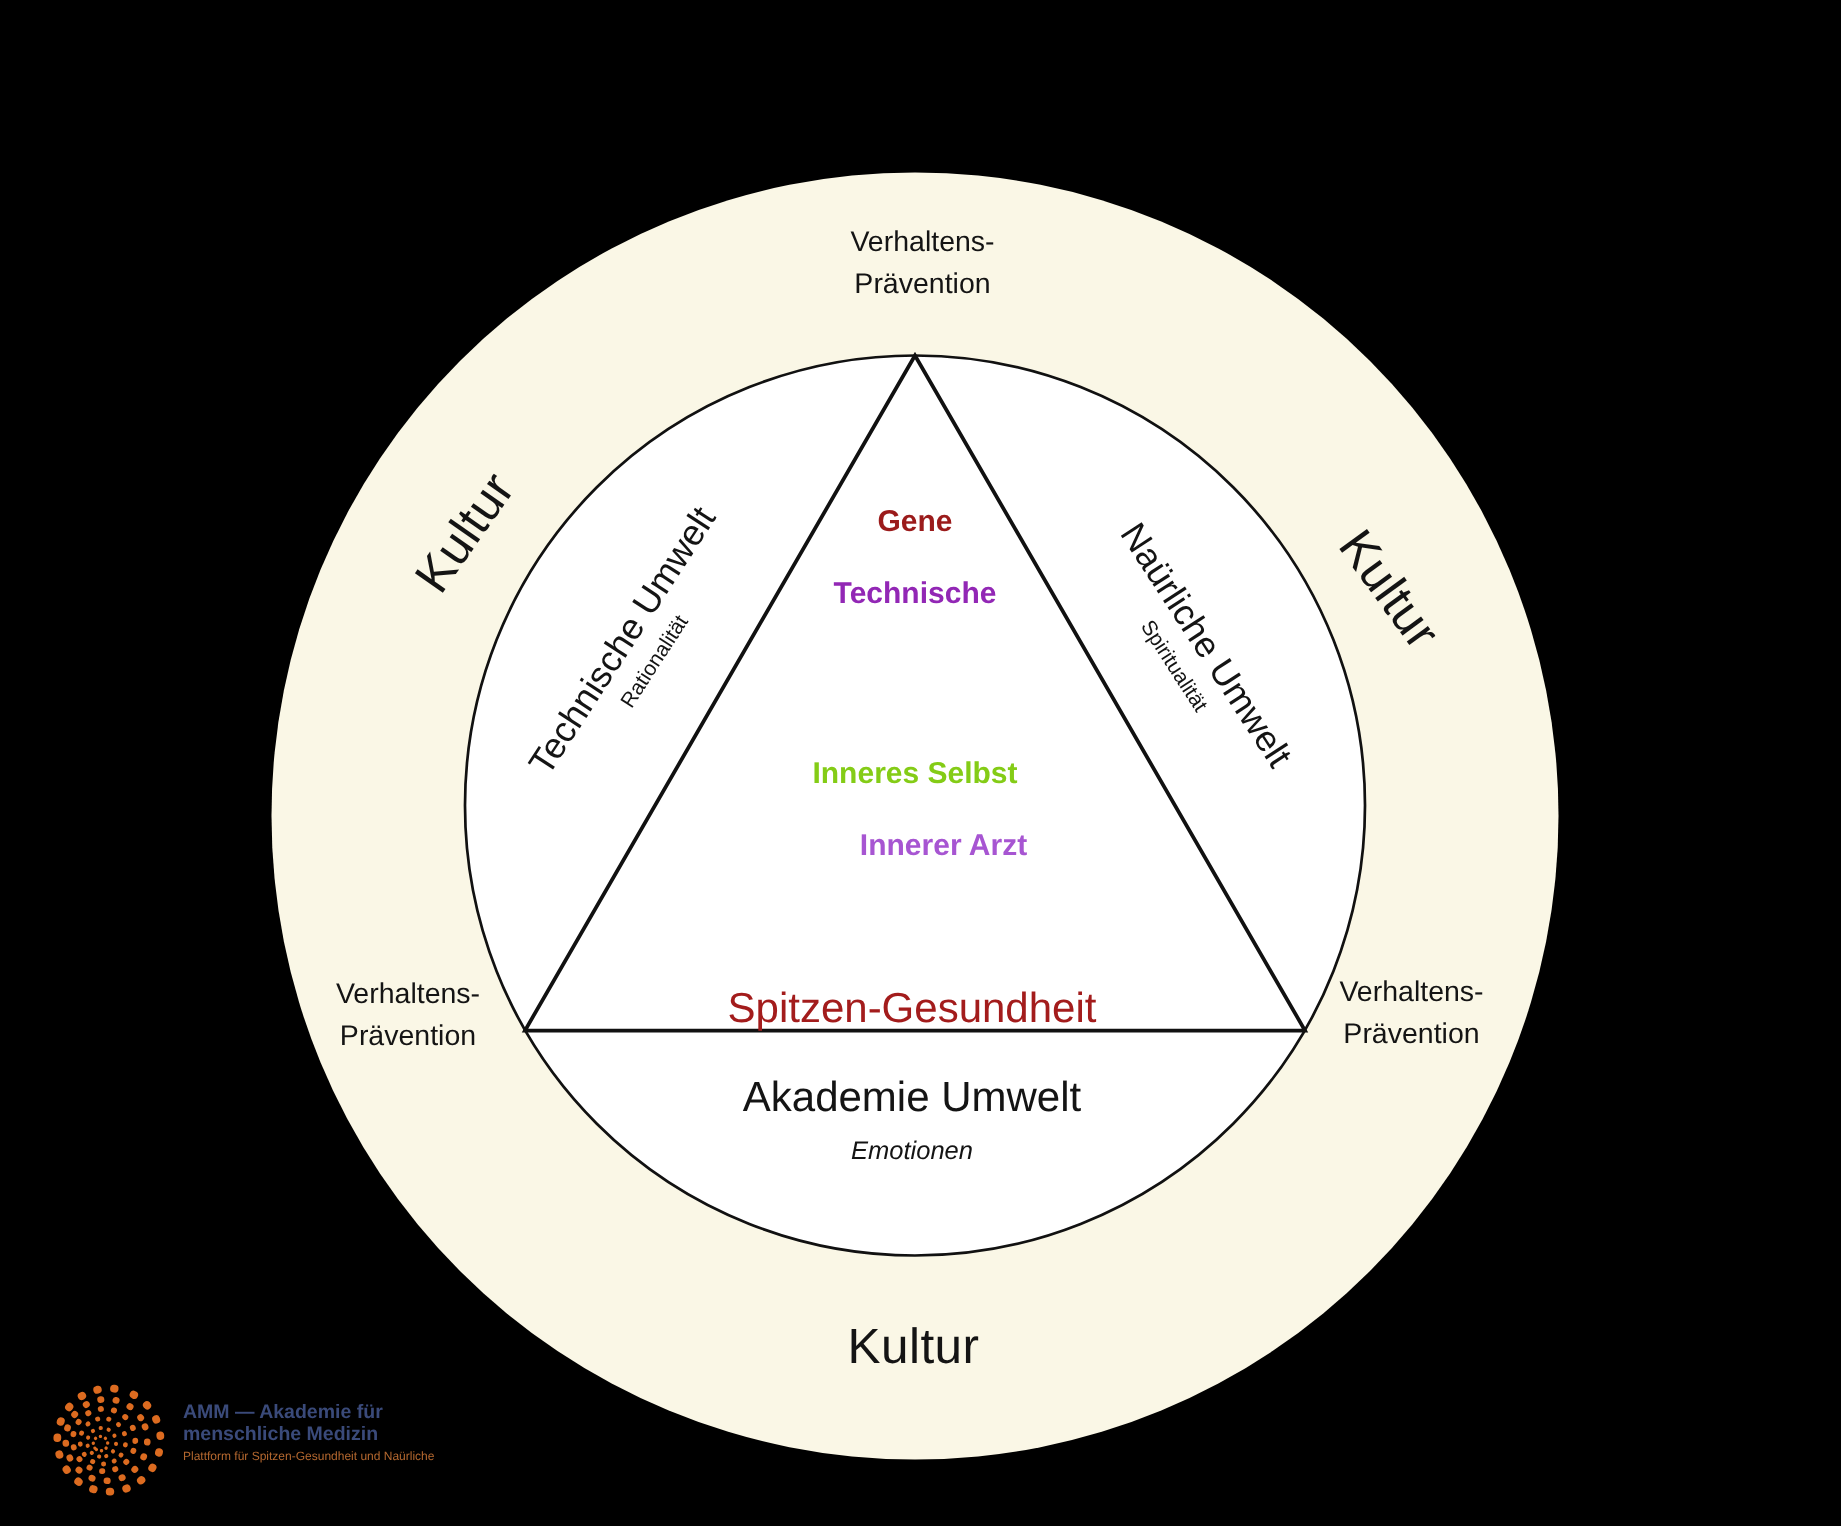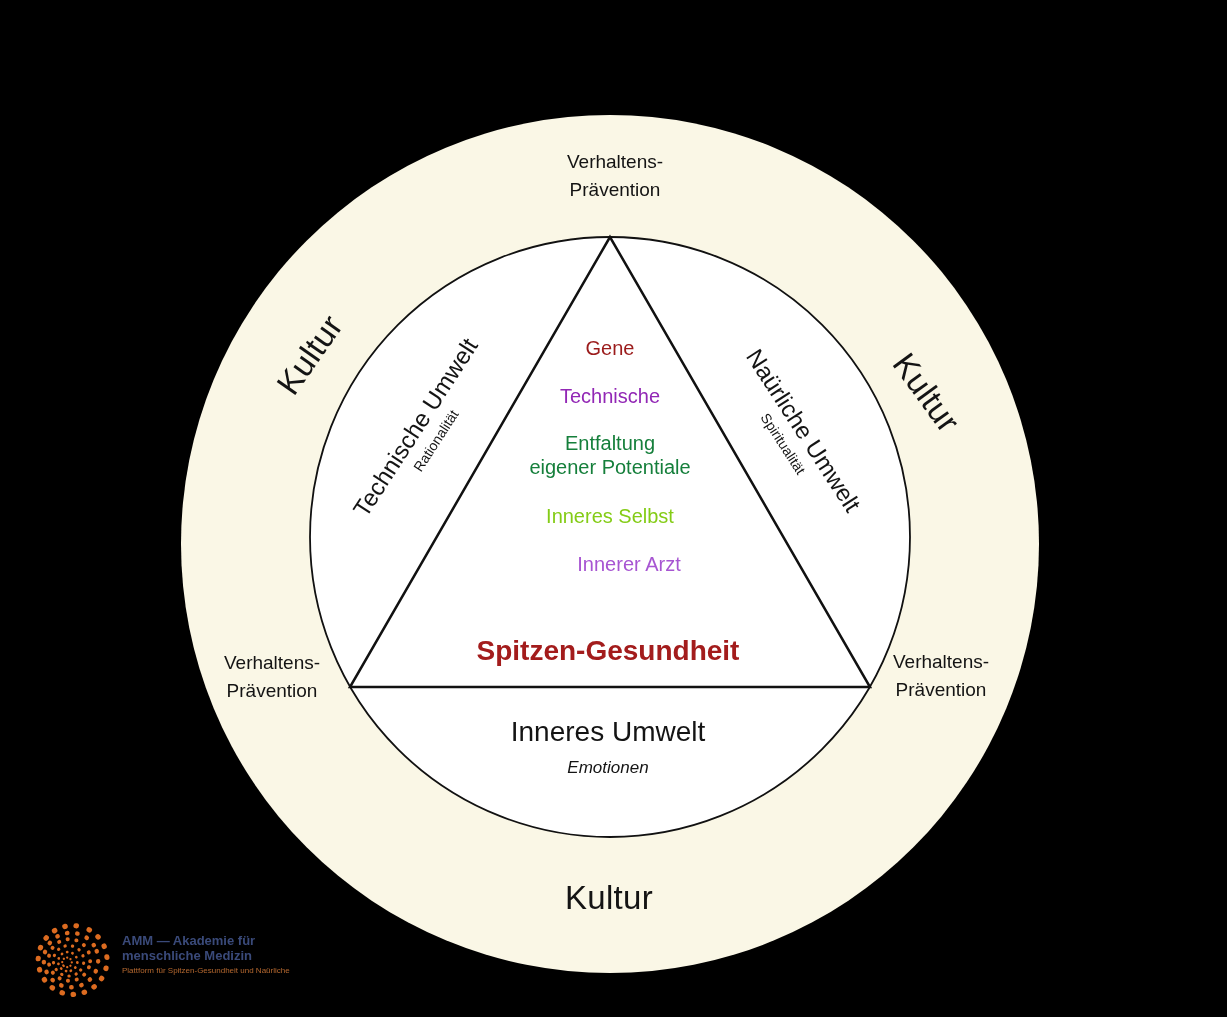--- a/index.html
+++ b/index.html
@@ -43,30 +43,31 @@
   .side-right { transform: translate(-50%, -50%) rotate(57deg); }
   .side-main { font-size: 24px; line-height: 1.1; }
   .side-sub  { font-size: 14px; line-height: 1.1; margin-top: 4px; }
   .bottom-main { font-size: 28px; }
   .bottom-sub  { font-size: 17px; }
   .tri-item {
     position: absolute;
     transform: translate(-50%, -50%);
     white-space: pre-line;
     text-align: center;
-    font-weight: normal;
+    font-weight: bold;
     font-size: 20px;
     line-height: 1.18;
   }
   .tri-headline {
     position: absolute;
     transform: translate(-50%, -50%);
-    font-weight: bold;
+    font-weight: normal;
     font-size: 28px;
     white-space: nowrap;
+    margin-top: 21px;
   }
   .logo {
     position: absolute;
     left: 28px;
     top: 920px;
     display: flex;
   }
   .logo-spiral { display: block; }
   .logo-text { margin-left: 8px; margin-top: 14px; }
   .logo-name {
@@ -110,30 +111,28 @@
   <div class="side-group side-left" style="left:424px; top:433px;">
     <div class="side-main">Technische Umwelt</div>
     <div class="side-sub">Rationalität</div>
   </div>
 
   <div class="side-group side-right" style="left:795px; top:436px;">
     <div class="side-main">Naürliche Umwelt</div>
     <div class="side-sub">Spiritualität</div>
   </div>
 
-  <div class="lbl bottom-main" style="left:608px; top:732px;">Inneres Umwelt</div>
+  <div class="lbl bottom-main" style="left:608px; top:732px;">Akademie Umwelt</div>
 
   <div class="lbl bottom-sub" style="left:608px; top:768px;font-style:italic;">Emotionen</div>
 
   <div class="tri-item" style="left: 610px; top: 349px; color: rgb(155, 27, 27);">Gene</div>
 
   <div class="tri-item" style="left: 610px; top: 397px; color: rgb(146, 39, 181);">Technische</div>
 
-  <div class="tri-item" style="left: 610px; top: 456px; color: rgb(21, 127, 59);">Entfaltung
-eigener Potentiale</div>
 
   <div class="tri-item" style="left: 610px; top: 517px; color: #84cc16;">Inneres Selbst</div>
 
   <div class="tri-item" style="left: 629px; top: 565px; color: rgb(167, 85, 210);">Innerer Arzt</div>
 
   <div class="tri-headline" style="left: 608px; top: 651px; color: rgb(163, 28, 28);">Spitzen-Gesundheit</div>
 
   <div class="logo">
     <svg class="logo-spiral" width="86" height="80" viewBox="0 0 100 100">
       <g fill="none" stroke-linecap="round" stroke="#DC6B20">

